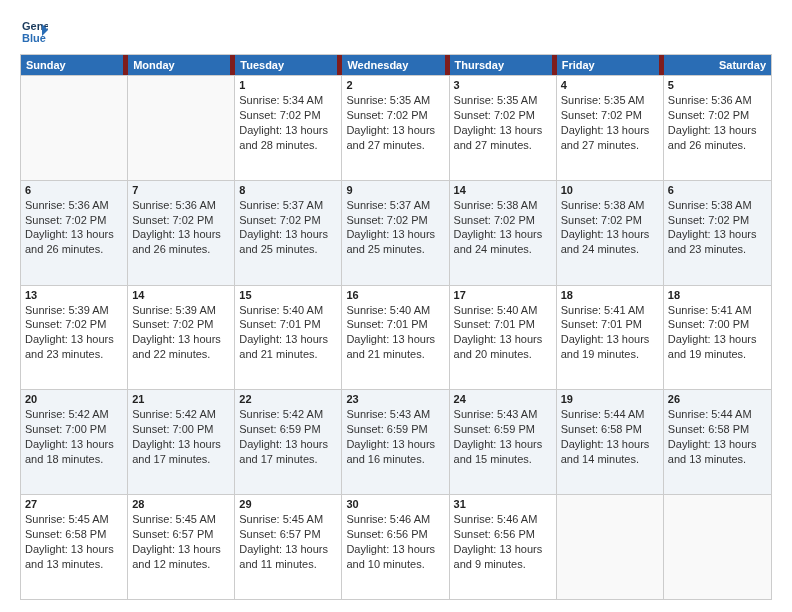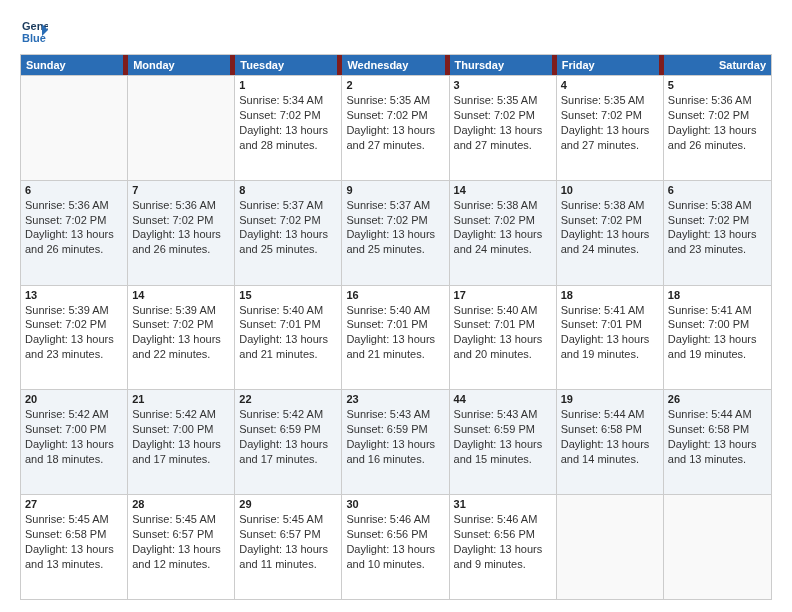--- a/index.html
+++ b/index.html
@@ -306,21 +306,21 @@
 and 17 minutes.</div>
           </div>
           <div class="cal-cell">
             <div class="cell-day">23</div>
             <div class="cell-info" style="white-space: pre-line;">Sunrise: 5:43 AM
 Sunset: 6:59 PM
 Daylight: 13 hours
 and 16 minutes.</div>
           </div>
           <div class="cal-cell">
-            <div class="cell-day">44</div>
+            <div class="cell-day">24</div>
             <div class="cell-info" style="white-space: pre-line;">Sunrise: 5:43 AM
 Sunset: 6:59 PM
 Daylight: 13 hours
 and 15 minutes.</div>
           </div>
           <div class="cal-cell">
             <div class="cell-day">19</div>
             <div class="cell-info" style="white-space: pre-line;">Sunrise: 5:44 AM
 Sunset: 6:58 PM
 Daylight: 13 hours

